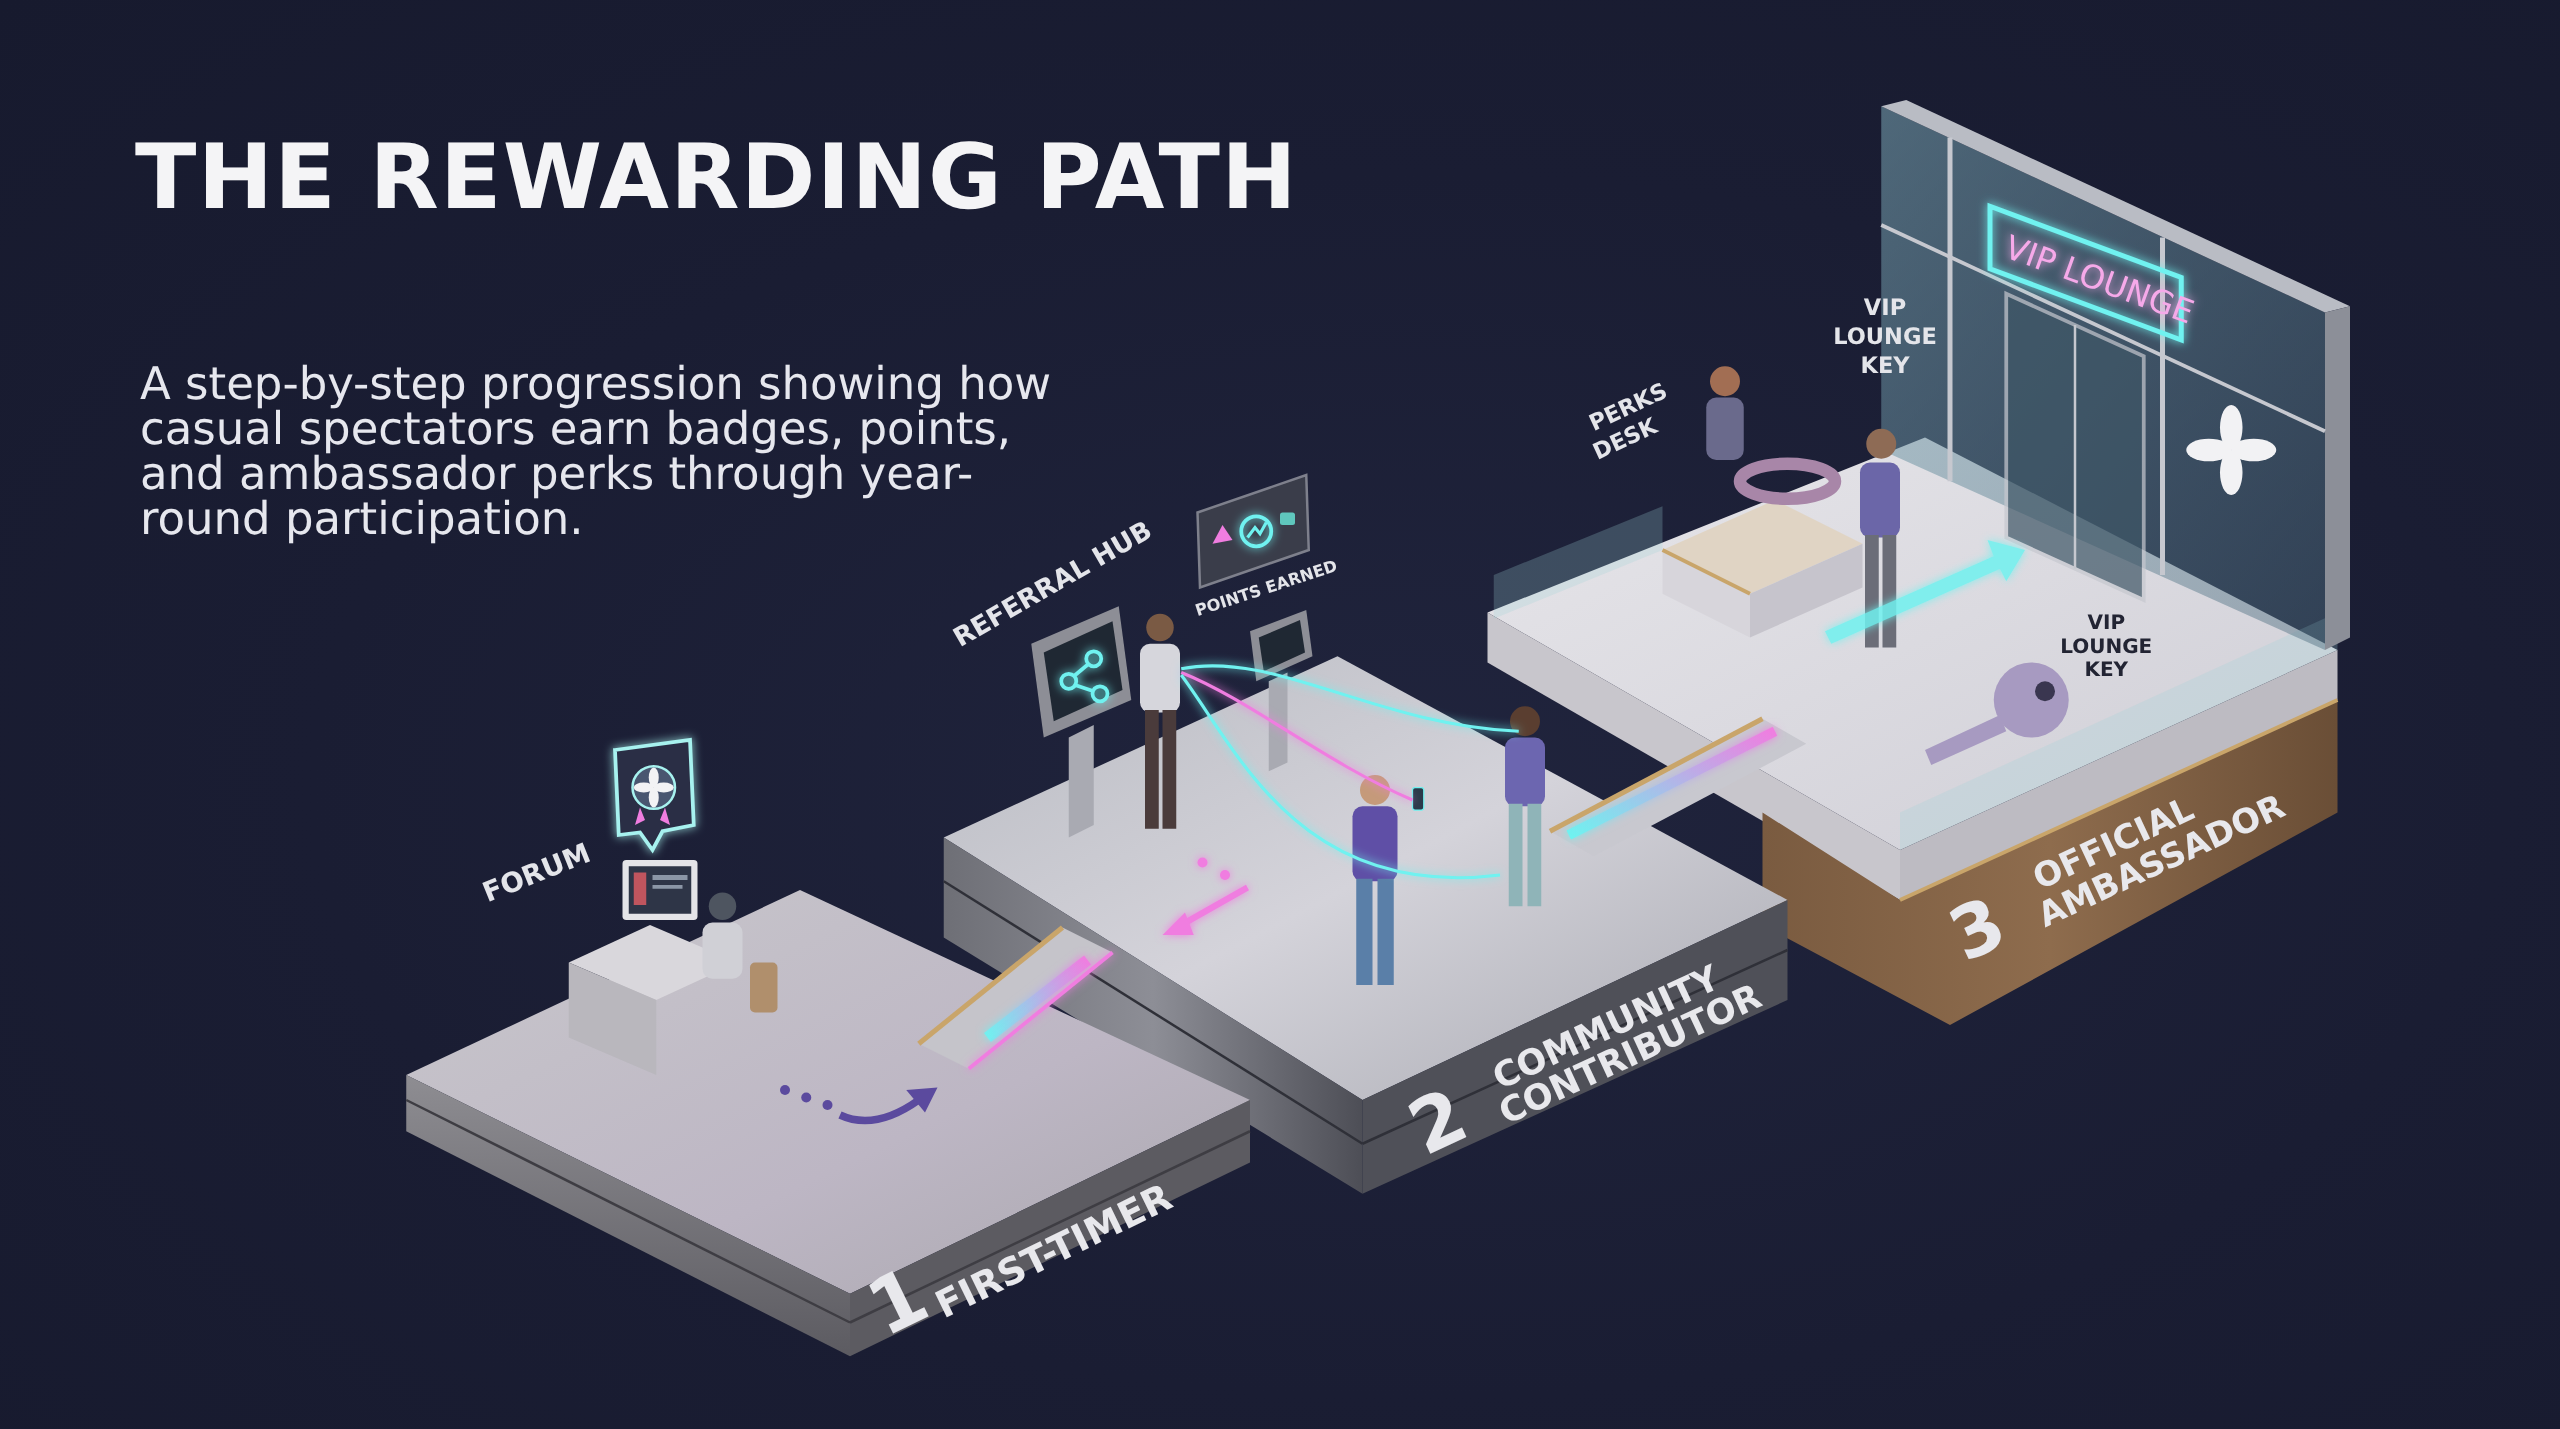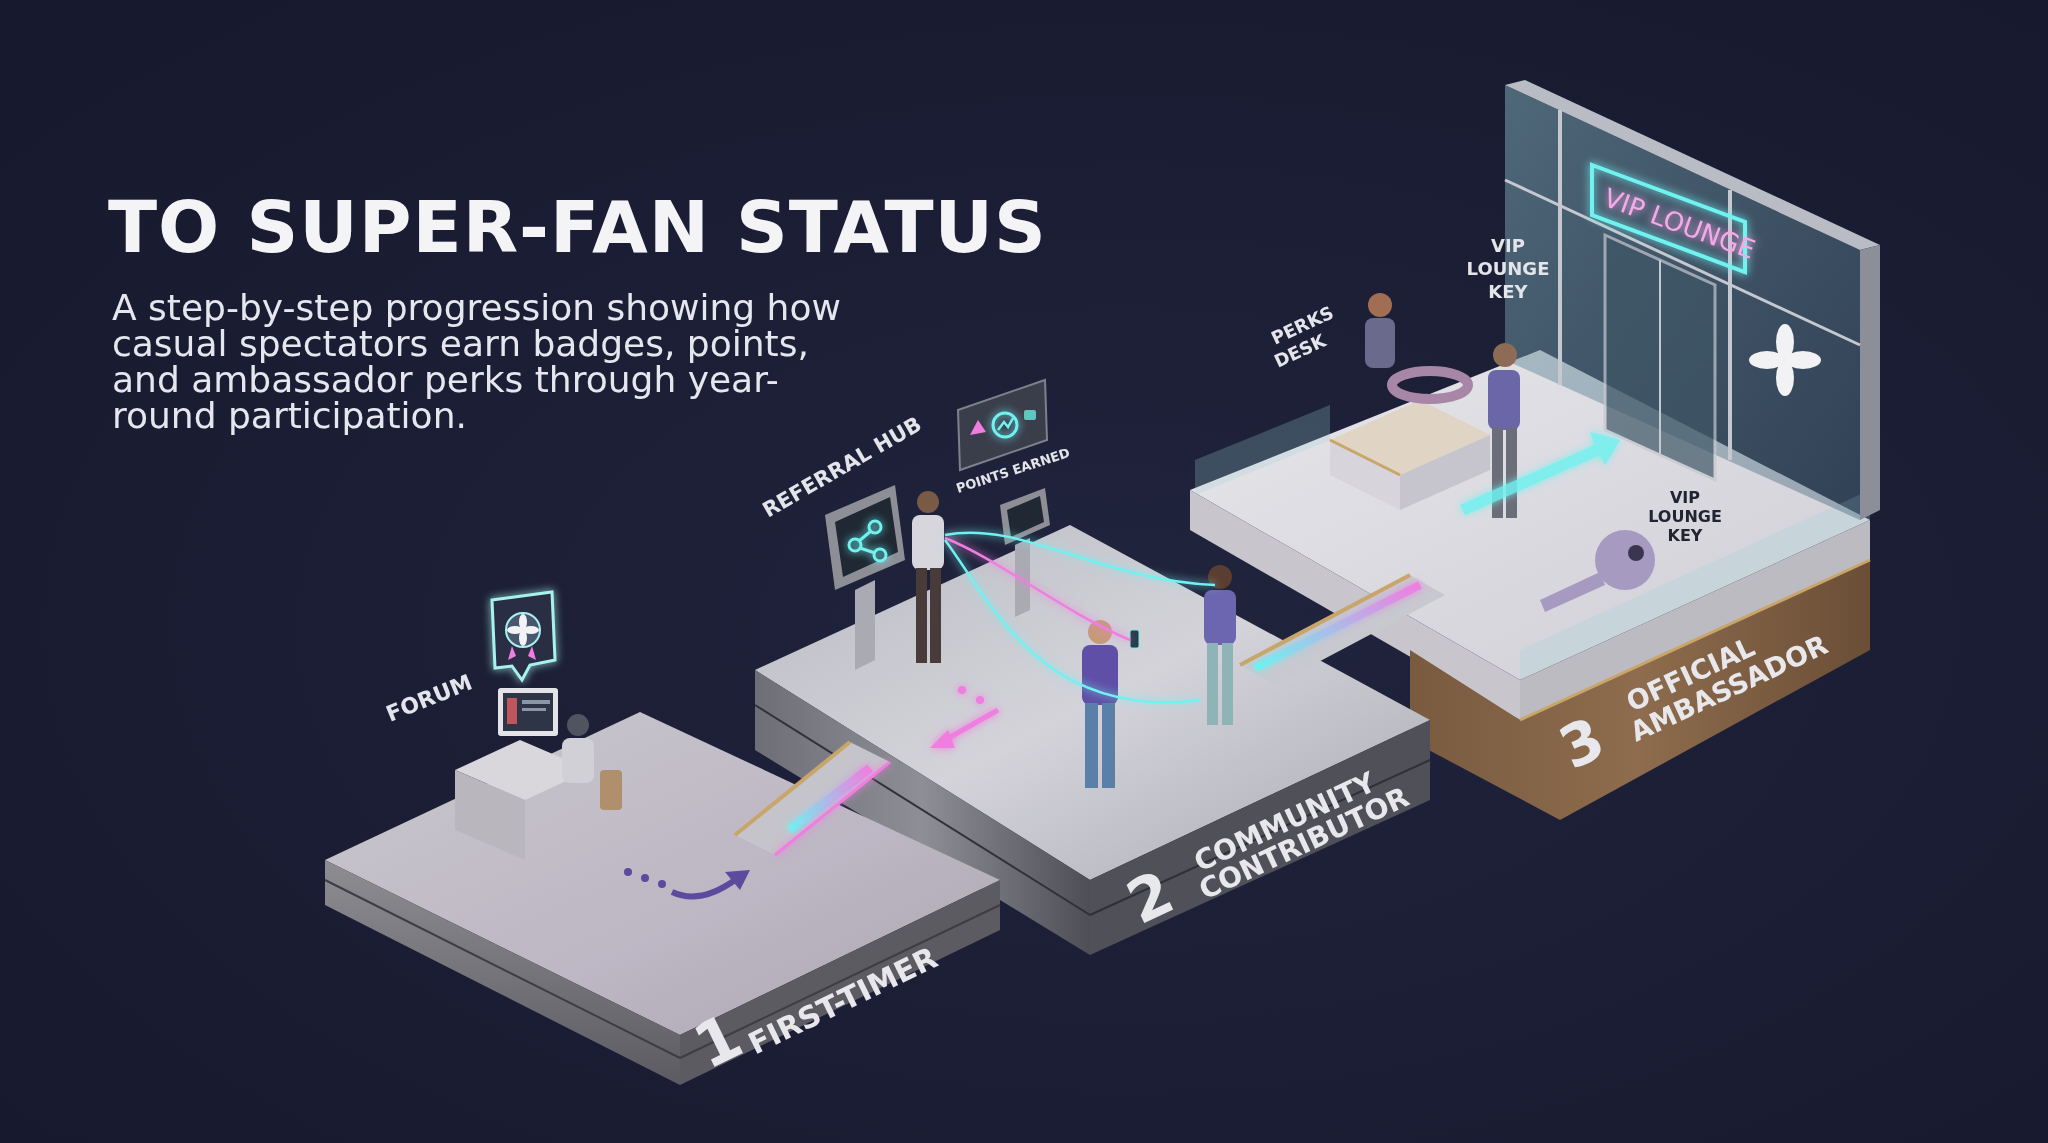--- a/index.html
+++ b/index.html
@@ -12,22 +12,21 @@
   .lbl-dark{font-family:"DejaVu Sans",sans-serif;font-weight:bold;fill:#222433;}
   .plate{font-family:"DejaVu Sans",sans-serif;font-weight:bold;fill:#e8e8ec;}
   .neon{font-family:"DejaVu Sans",sans-serif;fill:#f6a9e9;}
 </style>
 </head>
 <body>
 
 <div class="bg"></div>
 
 <h1 class="title">
-  <br>
-  <span>TO SUPER-FAN STATUS</span>
+  <span>THE REWARDING PATH</span><br>
 </h1>
 <p class="subtitle">A step-by-step progression showing how casual spectators earn badges, points, and ambassador perks through year-round participation.</p>
 
 <svg class="scene" width="2048" height="1143" viewBox="0 0 2048 1143">
   <defs>
     <linearGradient id="concTop" x1="0" y1="0" x2="1" y2="1">
       <stop offset="0" stop-color="#c9c8cc"></stop>
         <stop offset="0.6" stop-color="#bdb6c4"></stop>
         <stop offset="1" stop-color="#a9a7ad"></stop>
     </linearGradient>

